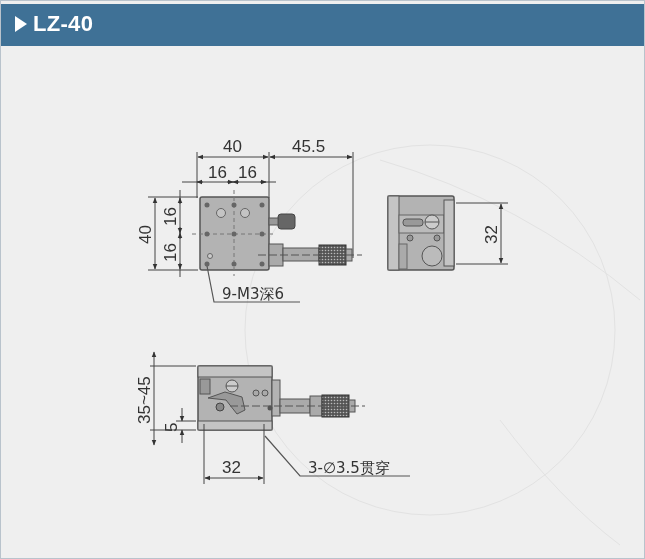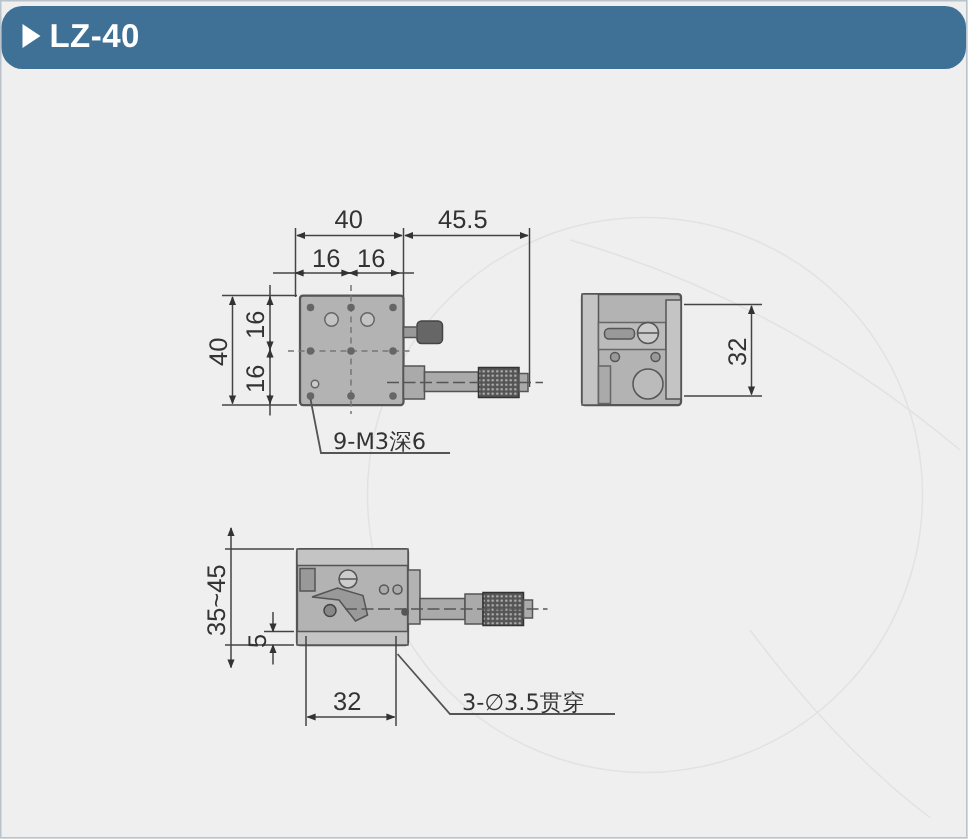--- a/index.html
+++ b/index.html
@@ -1,18 +1,18 @@
 <!DOCTYPE html>
 <html><head>
 <meta charset="utf-8">
 <style>
   html, body { margin:0; padding:0; }
   body { width:645px; height:559px; background:#e9ebee; font-family:"Liberation Sans", sans-serif; overflow:hidden; }
   .frame { position:absolute; left:0; top:0; width:643px; height:557px; border:1px solid #b9c3cc; background:#efefef; }
-  .header { position:absolute; left:0; top:3px; width:643px; height:42px; background:#3f7196;border-radius:14px; }
+  .header { position:absolute; left:0; top:3px; width:643px; height:42px; background:#3f7196; }
   .title { position:absolute; left:14px; top:7px; color:#fff; font-size:22px; font-weight:bold; letter-spacing:0.3px; display:flex; align-items:center; }
   .title .tri { width:0; height:0; border-left:12px solid #fff; border-top:8px solid transparent; border-bottom:8px solid transparent; margin-right:6px; }
   svg.drawing { position:absolute; left:0; top:0; }
   .dim { font-family:"Liberation Sans", sans-serif; font-size:17px; fill:#333; }
   .note { font-family:"DejaVu Sans", sans-serif; font-size:15px; fill:#333; }
 </style>
 </head>
 <body>
 
 <div class="frame">

